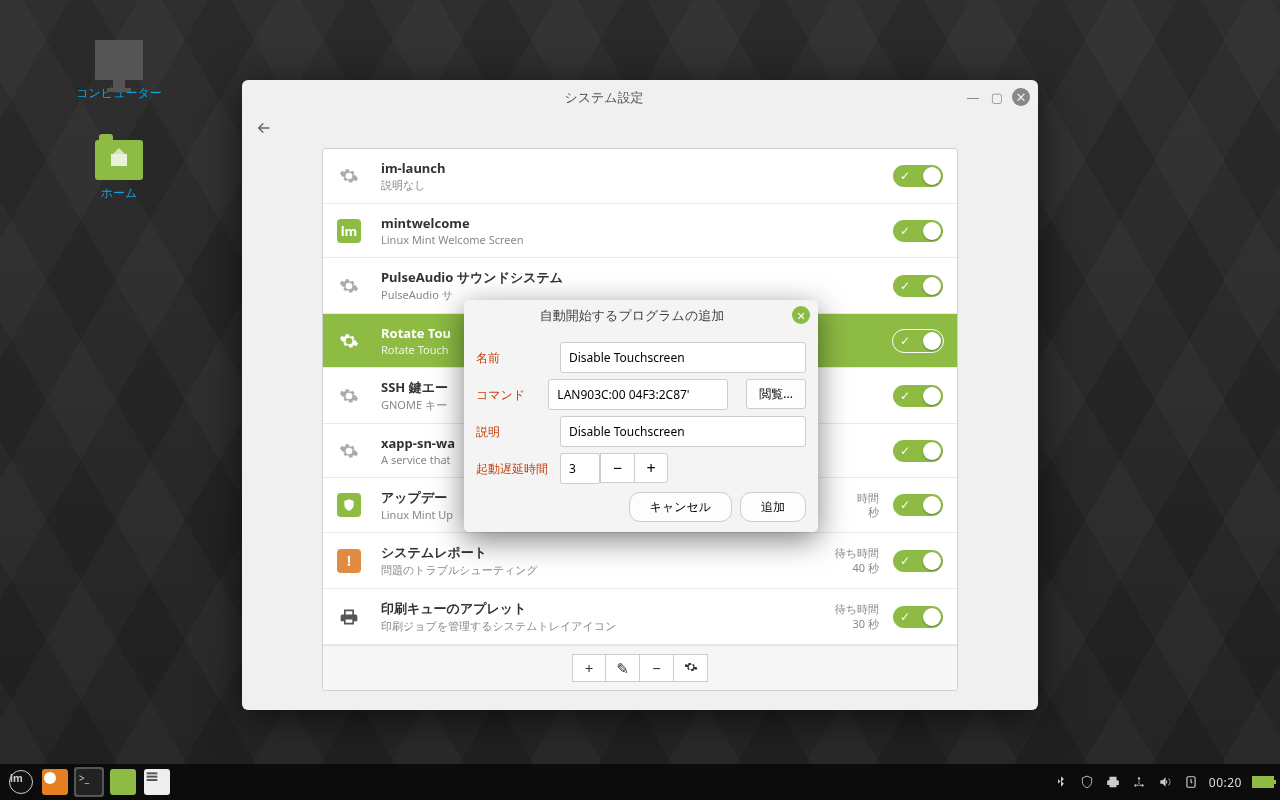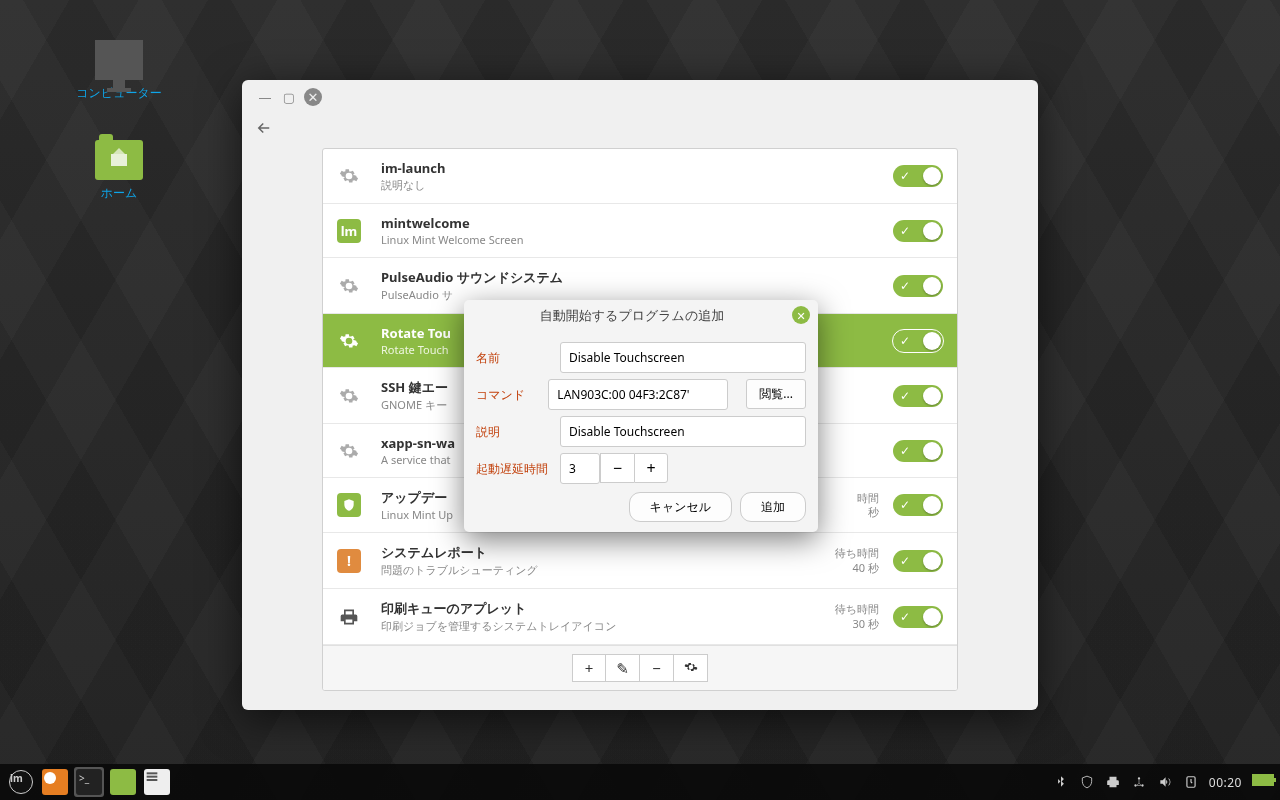--- a/index.html
+++ b/index.html
@@ -87,21 +87,21 @@
   .spinner button { width:34px; height:30px; border:1px solid #ccc; background:#fff; font-size:16px; cursor:pointer;}
   .spinner button:first-of-type{ border-right:none; }
   .spinner button:last-of-type{ border-radius:0 3px 3px 0;}
   .mactions { display:flex; justify-content:flex-end; gap:8px; margin-top:8px;}
   .mactions button { height:30px; padding:0 20px; border:1px solid #ccc; border-radius:11px; background:#fdfdfd; font-size:12px; cursor:pointer;}
 
   
   .panel { position:absolute; left:0; right:0; bottom:0; height:36px; background:rgba(10,10,10,.92); display:flex; align-items:center; padding:0 6px; color:#ddd;}
   .panel .pitem { width:30px; height:30px; margin-right:4px; display:flex; align-items:center; justify-content:center; border-radius:3px; cursor:pointer;}
   .panel .pgrow { flex:1; }
-  .panel .tray { display:flex; align-items:flex-start; gap:10px; font-size:12px; }
+  .panel .tray { display:flex; align-items:center; gap:10px; font-size:12px; }
   .tray .ticon { width:16px; height:16px; display:flex; align-items:center; justify-content:center; }
   .mintbtn { background:#111; border:1.5px solid #ccc; border-radius:50%; width:24px; height:24px; color:#ccc; font-size:10px; font-weight:700;}
   .ffbtn { background:#e67e22; border-radius:3px; width:26px; height:26px; color:#fff;}
   .termbtn { background:#222; border-radius:3px; width:26px; height:26px; color:#ccc; font-size:10px; text-align:left; padding:2px 3px;}
   .filesbtn { background:#8dbb44; border-radius:3px; width:26px; height:26px;}
   .active-task { background:#555;}
   .calendar-btn { background:#eee; border-radius:3px; width:26px; height:26px; color:#333; font-size:9px; position:relative;}
   .battery { width:22px; height:12px; border:1px solid #8dbb44; background:#8dbb44; position:relative; }
   .battery::after{ content:""; position:absolute; right:-3px; top:3px; width:2px; height:4px; background:#8dbb44;}
 </style>
@@ -116,20 +116,21 @@
 </div>
 <div class="desktop-icon" style="top:140px; left:74px;">
   <div class="ico home-ico">
       <div class="home-glyph"></div>
     </div>
   <div>ホーム</div>
 </div>
 
 <div class="window">
   <div class="titlebar">
+    <span class="title">システム設定</span>
     <span class="winbtn">—</span>
     <span class="winbtn">▢</span>
     <span class="winbtn close">✕</span>
   </div>
   <div class="subbar">
     <div class="backbtn">
       <svg width="18" height="18" viewBox="0 0 24 24" fill="none" stroke="currentColor" stroke-width="2">
           <path d="M19 12H5M11 18l-6-6 6-6"></path>
         </svg>
     </div>

